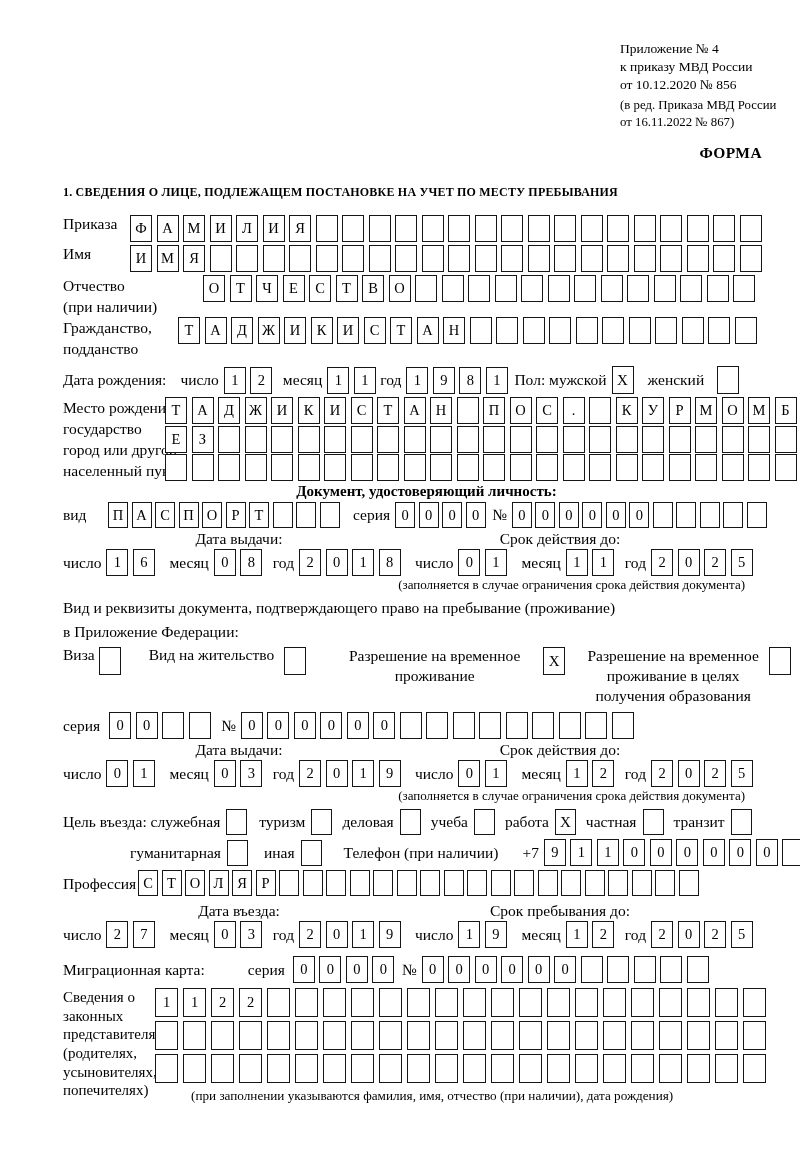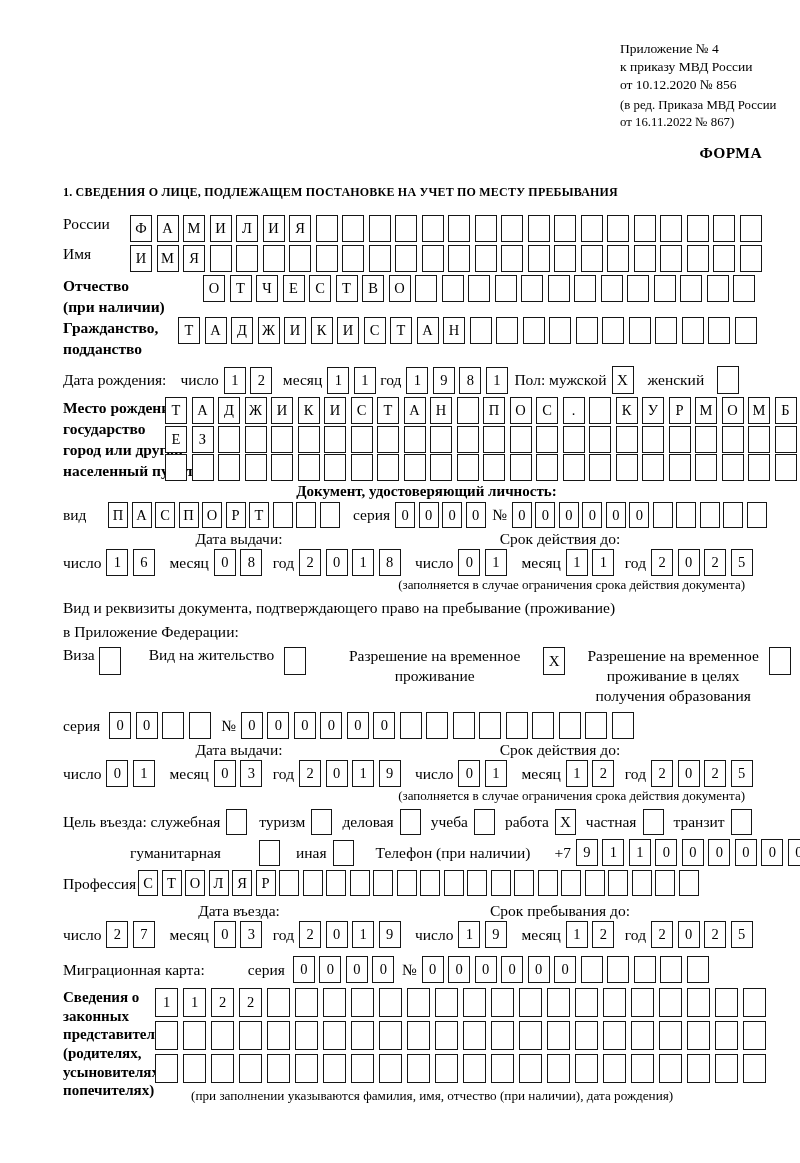--- a/index.html
+++ b/index.html
@@ -32,21 +32,21 @@
     display:flex; align-items:center; justify-content:center; font-size:15px; flex:none; background:#fff;
   }
   .chk.sm { width:21px; height:26px; }
 
   .lbl   { flex:none; }
   .w67   { width:67px; }  .w140 { width:140px; } .w115 { width:115px; }
   .w102  { width:102px; line-height:21px; }
   .w92   { width:92px; line-height:18.6px; font-size:15px; }
   .w75   { width:75px; }
   .lblcol{ flex:none; }
-  .lblcol div { white-space:nowrap;font-weight:bold; }
+  .lblcol div { white-space:nowrap; }
   .mb1 { margin-bottom:1.5px; }
 
   .dochead { text-align:center; font-weight:bold; margin-top:2px; line-height:17px; font-size:15px; }
   .dheads { display:flex; margin-top:3px; line-height:16px; }
   .dhl { width:352px; text-align:center; flex:none;font-family:Liberation Serif, serif; }
   .dhr { width:290px; text-align:center; flex:none; }
   .dg  { display:flex; align-items:center; }
   .dleft { width:352px; flex:none; }
   .t   { margin-right:5px; flex:none; }
   .ml10{ margin-left:10px; } .ml6 { margin-left:6px; }
@@ -75,21 +75,21 @@
       <div>от 16.11.2022 № 867)</div>
     </div>
   </div>
 
   <div class="forma">ФОРМА</div>
 
 
   <div class="sec1">1. СВЕДЕНИЯ О ЛИЦЕ, ПОДЛЕЖАЩЕМ ПОСТАНОВКЕ НА УЧЕТ ПО МЕСТУ ПРЕБЫВАНИЯ</div>
 
   <div class="row" style="margin-top:15px; margin-bottom:3px;">
-    <div class="lbl w67">России</div>
+    <div class="lbl w67">Приказа</div>
     <div class="cells">
         <span class="cell">Ф</span>
         <span class="cell">А</span>
         <span class="cell">М</span>
         <span class="cell">И</span>
         <span class="cell">Л</span>
         <span class="cell">И</span>
         <span class="cell">Я</span>
         <span class="cell"></span>
         <span class="cell"></span>
@@ -531,21 +531,21 @@
       <span>частная</span>
       <span class="chk sm"></span>
     </div>
     <div class="pitem">
       <span>транзит</span>
       <span class="chk sm"></span>
     </div>
   </div>
 
   <div class="irow" style="margin-top:4px;">
-    <div class="pitem" style="margin-left:67px; margin-right:16px;gap:32px;">
+    <div class="pitem" style="margin-left:67px; margin-right:16px;">
       <span>гуманитарная</span>
       <span class="chk sm"></span>
     </div>
     <div class="pitem" style="margin-right:22px;">
       <span>иная</span>
       <span class="chk sm"></span>
     </div>
     <span class="t" style="margin-right:24px;">Телефон (при наличии)</span>
     <span class="t">+7</span>
     <span class="cells">

